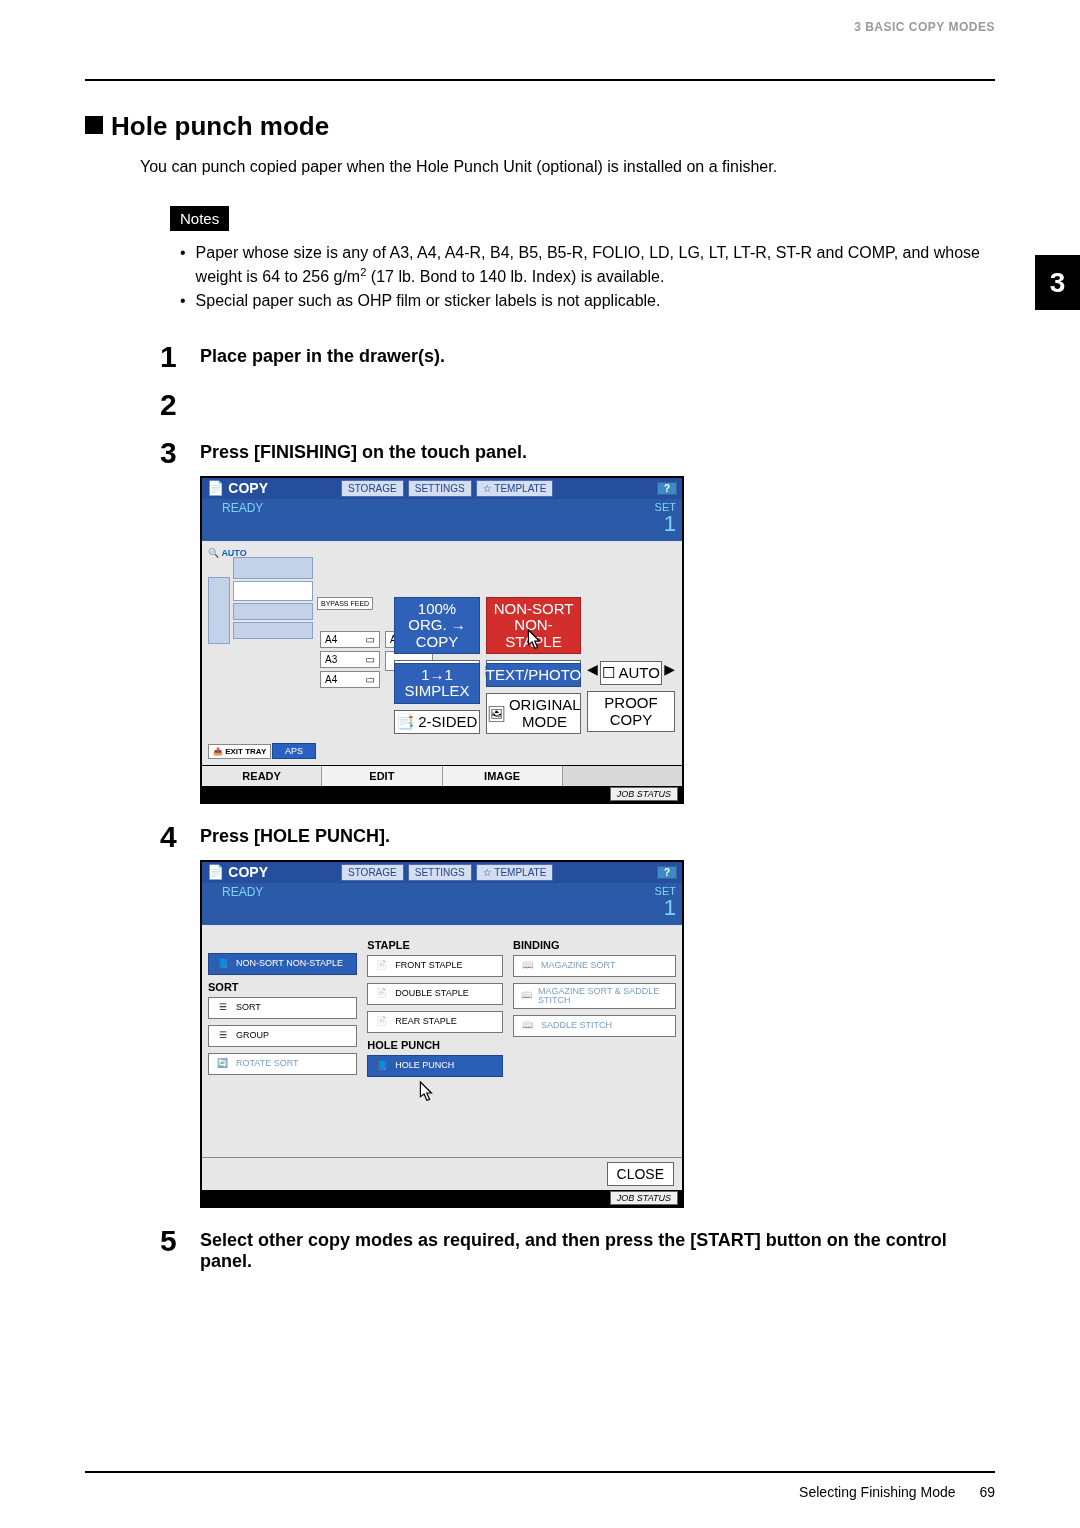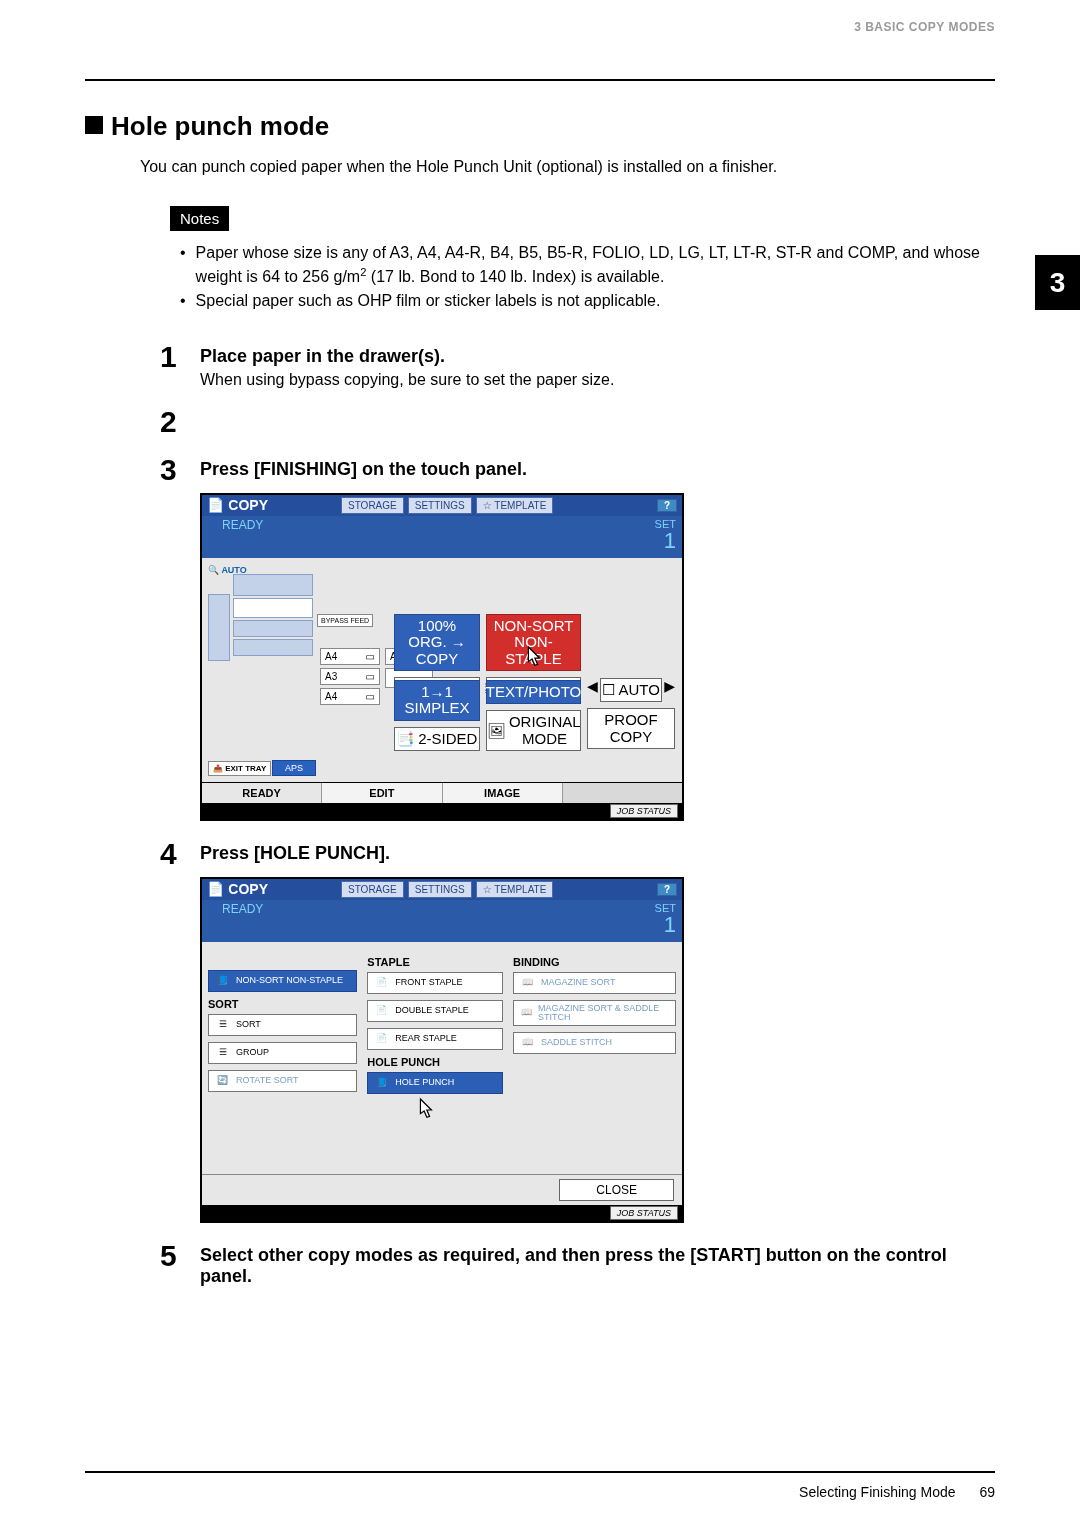--- a/index.html
+++ b/index.html
@@ -365,22 +365,22 @@
   }
   .close-row {
     border-top: 1px solid #888;
     background: #e7e7e7;
     text-align: right;
     padding: 4px 8px;
   }
   .close-btn {
     background: #fff;
     border: 1px solid #666;
-    font-size: 12px;
-    padding: 3px 36px;
+    font-size: 14px;
+    padding: 3px 9px;
     display: inline-block;
   }
   .bottom-rule {
     position: absolute;
     left: 85px;
     right: 85px;
     bottom: 55px;
     border-top: 2px solid #000;
   }
   .page-footer {
@@ -418,21 +418,20 @@
           <span class="dot">•</span>
           <span class="txt">Special paper such as OHP film or sticker labels is not applicable.</span>
         </div>
     </div>
   </div>
 
   <div class="step">
     <div class="step-num">1</div>
     <div class="step-body">
       <div class="step-title">Place paper in the drawer(s).</div>
-      <div class="step-sub">When using bypass copying, be sure to set the paper size.</div>
     </div>
   </div>
 
   <div class="step">
     <div class="step-num">2</div>
   </div>
 
   <div class="step">
     <div class="step-num">3</div>
     <div class="step-body">

